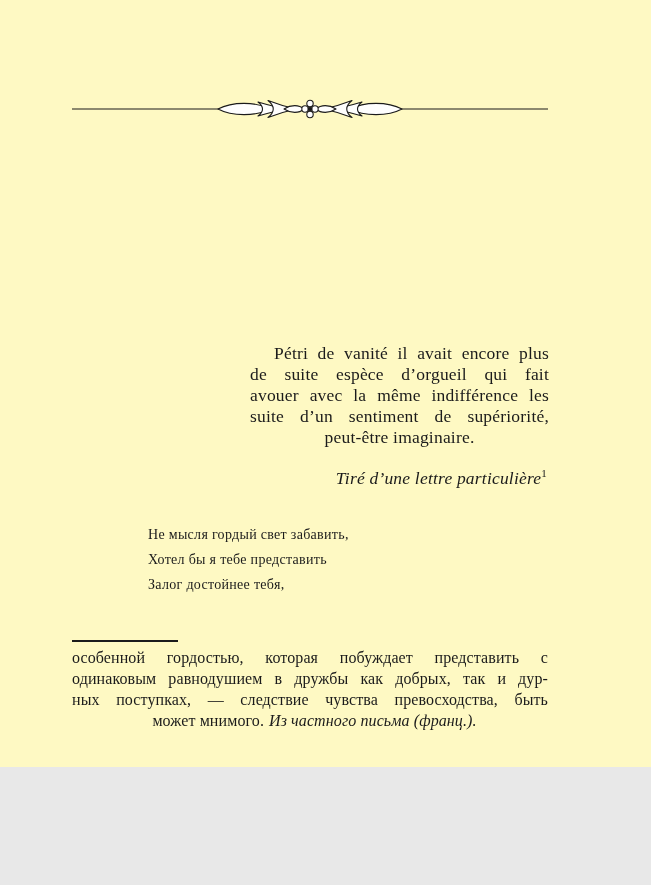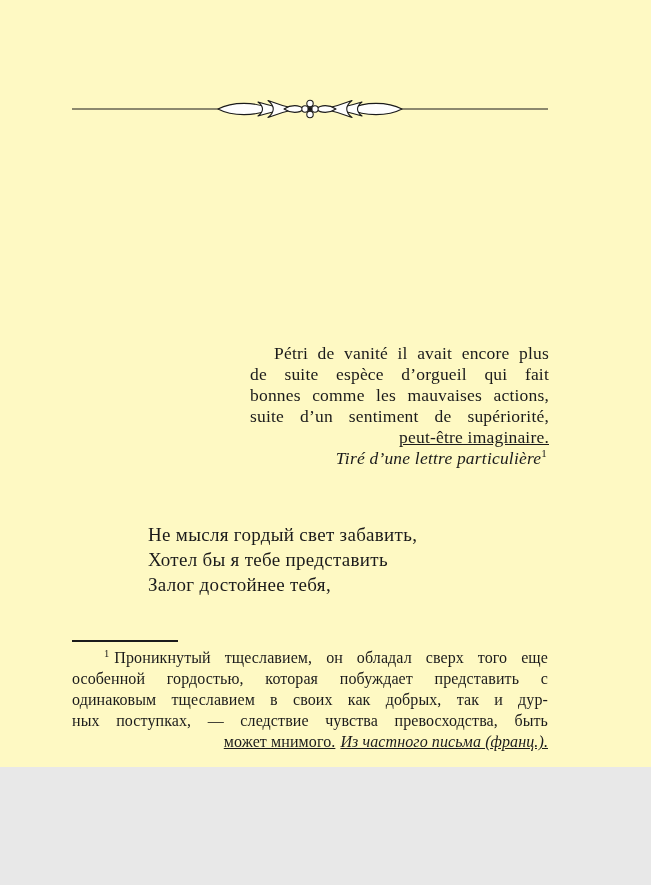--- a/index.html
+++ b/index.html
@@ -32,42 +32,42 @@
   .epigraph {
     position: absolute;
     left: 250px;
     top: 343px;
     width: 299px;
     font-size: 17.5px;
     line-height: 21px;
     letter-spacing: 0.2px;
   }
   .jline { text-align: justify; text-align-last: justify; }
-  .lline { text-align: right; text-decoration: underline; }
+  .lline { text-align: center; }
   .indent-ep { text-indent: 24px; }
   .attribution {
-    margin-top: 0;
+    margin-top: 20px;
     text-align: right;
     font-style: italic;
     padding-right: 2px;
   }
   sup.fnref {
     font-size: 11px;
     font-style: normal;
     vertical-align: super;
     line-height: 0;
   }
 
   
   .verse {
     position: absolute;
     left: 148px;
     top: 522px;
     width: 430px;
-    font-size: 19px;
+    font-size: 14px;
     line-height: 25px;
     letter-spacing: 0.3px;
     white-space: nowrap;
   }
 
   
   .footnote-rule {
     position: absolute;
     left: 72px;
     top: 640px;
@@ -125,36 +125,35 @@
         <circle cx="233" cy="13" r="3.2"></circle>
         <circle cx="243" cy="13" r="3.2"></circle>
         <circle cx="238" cy="13" r="1.8" fill="#1b1b1b"></circle>
       </g>
     </svg>
   </div>
 
   <div class="epigraph">
     <div class="jline indent-ep">Pétri de vanité il avait encore plus</div>
     <div class="jline">de suite espèce d’orgueil qui fait</div>
-    <div class="jline">bonnes comme les mauvaises actions,</div>
+    <div class="jline">avouer avec la même indifférence les</div>
     <div class="jline">suite d’un sentiment de supériorité,</div>
     <div class="lline">peut-être imaginaire.</div>
     <div class="attribution"><span>Tiré d’une lettre particulière</span><sup class="fnref">1</sup></div>
   </div>
 
   <div class="verse">
     <div>Не мысля гордый свет забавить,</div>
     <div>Хотел бы я тебе представить</div>
     <div>Залог достойнее тебя,</div>
   </div>
 
   <div class="footnote-rule"></div>
   <div class="footnote">
-    <div class="jline fn-indent"><sup class="fnmark">1</sup><span>Проникнутый тщеславием, он обладал сверх того еще</span></div>
     <div class="jline">особенной гордостью, которая побуждает представить с</div>
-    <div class="jline">одинаковым тщеславием в своих как добрых, так и дур-</div>
+    <div class="jline">одинаковым равнодушием в дружбы как добрых, так и дур-</div>
     <div class="jline">ных поступках, — следствие чувства превосходства, быть</div>
     <div class="lline"><span class="fn-roman">может мнимого.</span><span class="italic">Из частного письма (франц.).</span></div>
   </div>
 
   <div class="page-number">9</div>
 
 </div>
 
 </body></html>

